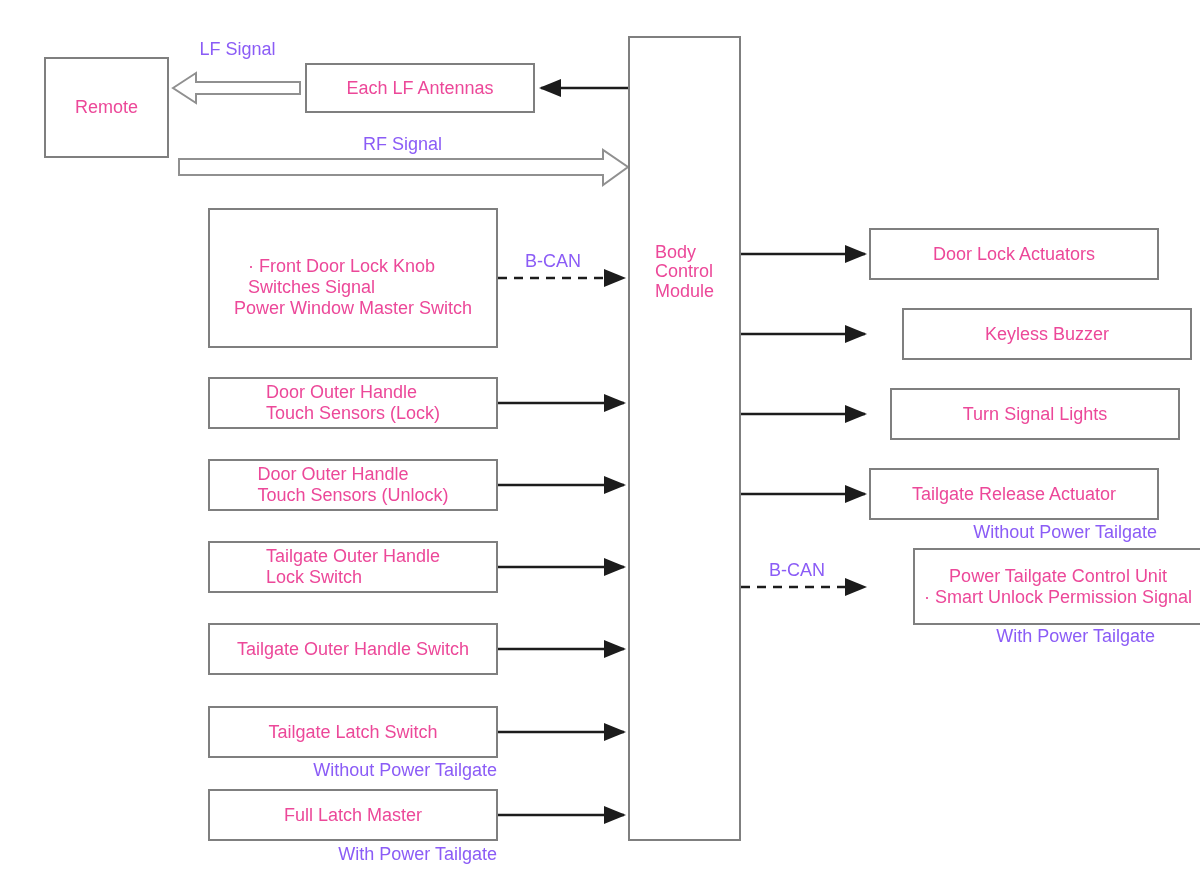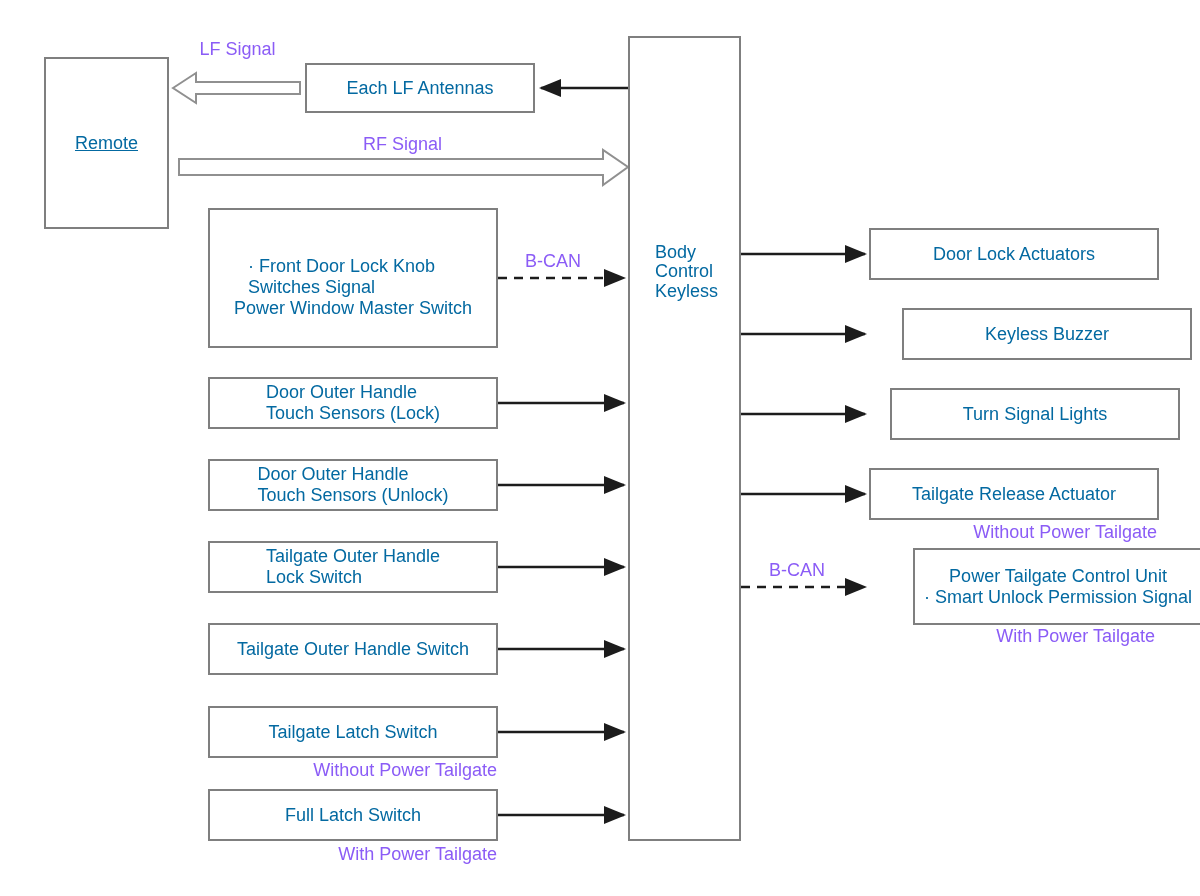--- a/index.html
+++ b/index.html
@@ -4,21 +4,21 @@
 <style>
   html,body{margin:0;padding:0;background:#ffffff;}
   #stage{
     position:relative;width:1200px;height:896px;background:#ffffff;
     font-family:"Liberation Sans","DejaVu Sans",sans-serif;
     color:#111111;overflow:hidden;
   }
   .box{
     position:absolute;box-sizing:border-box;background:#ffffff;
     border:2px solid #7f7f7f;display:flex;align-items:center;justify-content:center;
-    text-align:center;font-size:18px;line-height:1.16;color:#0369a1;
+    text-align:center;font-size:18px;line-height:1.16;color:#ec4899;
   }
   .box .block{display:inline-block;text-align:left;}
   .box .blockc{display:inline-block;text-align:center;}
   #svg-arrows{position:absolute;left:0;top:0;z-index:1;}
   .box{z-index:2;}
   .flabel{position:absolute;z-index:3;font-size:18px;white-space:nowrap;color:#8b5cf6;}
   .flabel.right{text-align:right;}
   #bcm-box{align-items:flex-start;justify-content:flex-start;}
   #bcm-text{position:absolute;left:25px;top:205px;text-align:left;line-height:1.07;}
   #pwms-box{flex-direction:column;align-items:stretch;justify-content:flex-start;padding:22px 0 0 0;}
@@ -53,33 +53,33 @@
     <line x1="498" y1="815" x2="624" y2="815" stroke="#1c1c1c" stroke-width="2.5" marker-end="url(#ah)"></line>
 
     <line x1="741" y1="254" x2="865" y2="254" stroke="#1c1c1c" stroke-width="2.5" marker-end="url(#ah)"></line>
     <line x1="741" y1="334" x2="865" y2="334" stroke="#1c1c1c" stroke-width="2.5" marker-end="url(#ah)"></line>
     <line x1="741" y1="414" x2="865" y2="414" stroke="#1c1c1c" stroke-width="2.5" marker-end="url(#ah)"></line>
     <line x1="741" y1="494" x2="865" y2="494" stroke="#1c1c1c" stroke-width="2.5" marker-end="url(#ah)"></line>
 
     <line x1="741" y1="587" x2="865" y2="587" stroke="#1c1c1c" stroke-width="2.5" stroke-dasharray="9 7" marker-end="url(#ah)"></line>
   </svg>
 
-  <div class="box" id="remote-box" style="left:44px;top:57px;width:125px;height:172px;text-decoration:underline;">
+  <div class="box" id="remote-box" style="left:44px;top:57px;width:125px;height:101px;">
     <span>Remote</span>
   </div>
 
   <div class="box" style="left:305px;top:63px;width:230px;height:50px;">
     <span>Each LF Antennas</span>
   </div>
 
   <div class="box" id="bcm-box" style="left:628px;top:36px;width:113px;height:805px;">
     <div id="bcm-text">
       <div>Body</div>
       <div>Control</div>
-      <div>Keyless</div>
+      <div>Module</div>
     </div>
   </div>
 
   <div class="box" id="pwms-box" style="left:208px;top:208px;width:290px;height:140px;">
     <div id="pwms-sub">
       <div>· Front Door Lock Knob</div>
       <div>Switches Signal</div>
     </div>
     <div id="pwms-line1">Power Window Master Switch</div>
   </div>
@@ -108,21 +108,21 @@
   <div class="box" style="left:208px;top:623px;width:290px;height:52px;">
     <span>Tailgate Outer Handle Switch</span>
   </div>
 
   <div class="box" style="left:208px;top:706px;width:290px;height:52px;">
     <span>Tailgate Latch Switch</span>
   </div>
   <div class="flabel right" style="right:703px;top:760px;">Without Power Tailgate</div>
 
   <div class="box" style="left:208px;top:789px;width:290px;height:52px;">
-    <span>Full Latch Switch</span>
+    <span>Full Latch Master</span>
   </div>
   <div class="flabel right" style="right:703px;top:844px;">With Power Tailgate</div>
 
   <div class="box" style="left:869px;top:228px;width:290px;height:52px;">
     <span>Door Lock Actuators</span>
   </div>
 
   <div class="box" style="left:869px;top:308px;width:290px;height:52px;margin-left:33px;">
     <span>Keyless Buzzer</span>
   </div>

